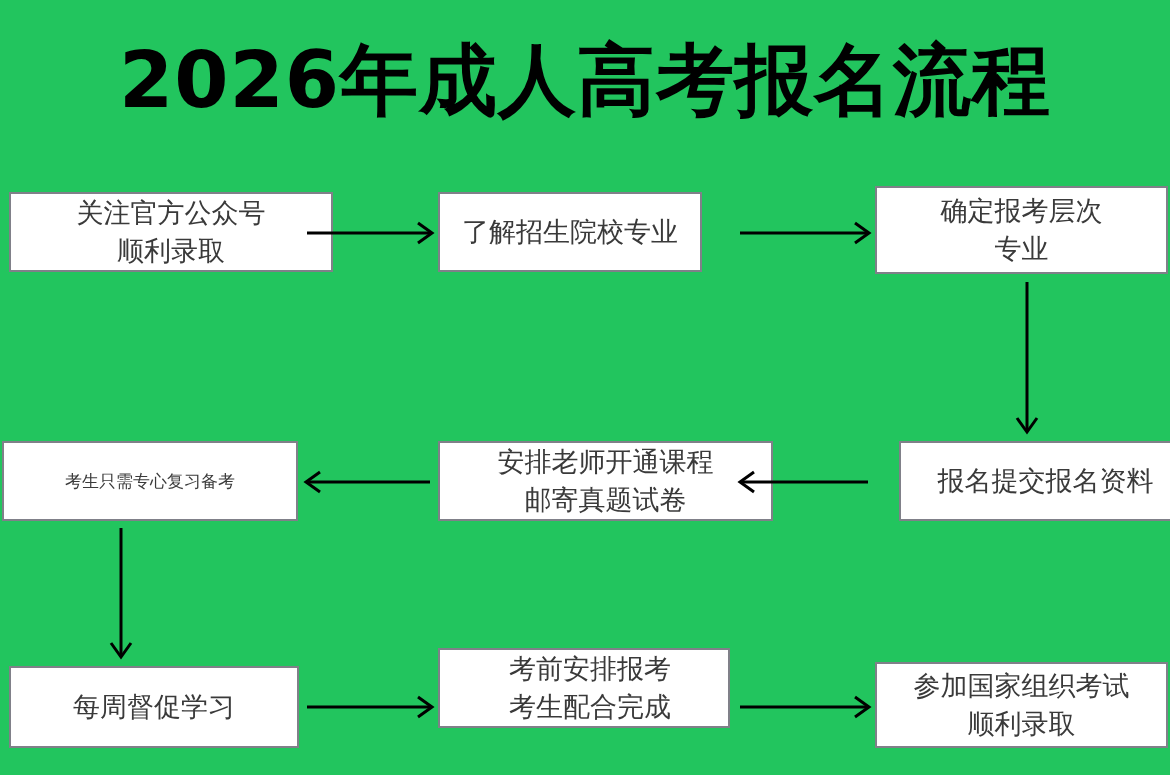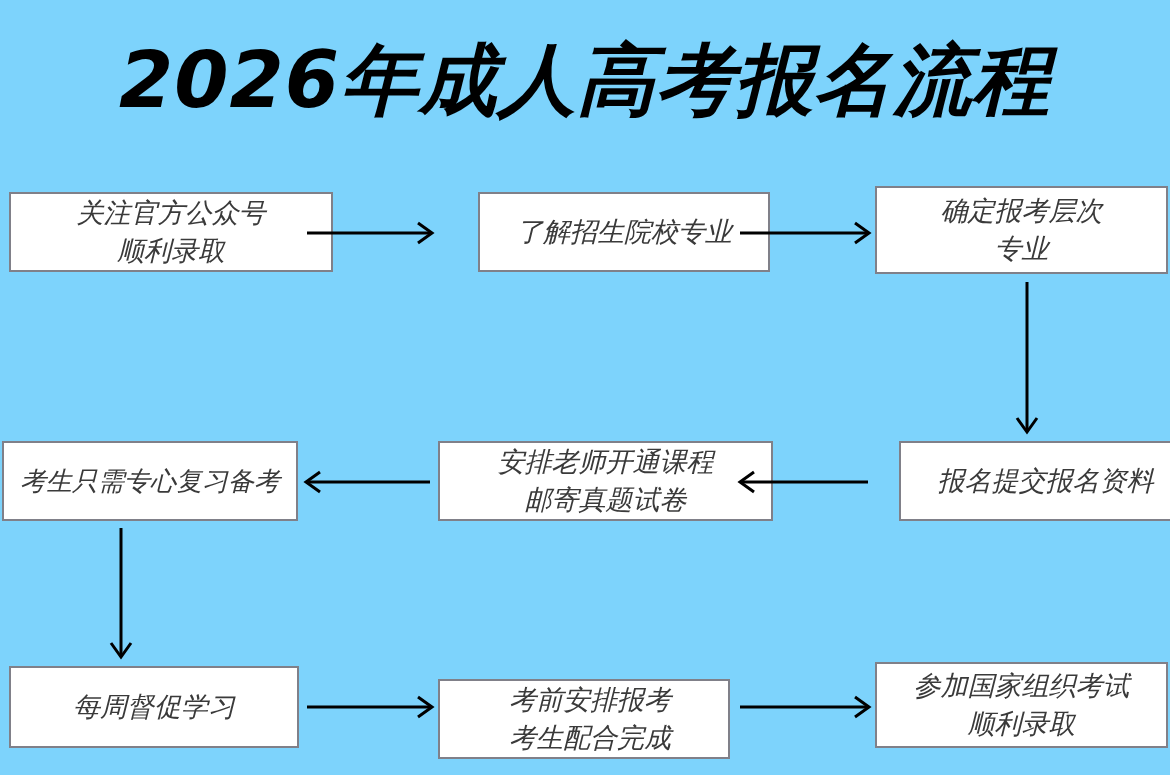--- a/index.html
+++ b/index.html
@@ -8,23 +8,22 @@
     padding: 0;
     background: #ffffff;
   }
   body {
     font-family: "DejaVu Sans", "Liberation Sans", sans-serif;
   }
   #flow-page {
     position: relative;
     width: 1170px;
     height: 775px;
-    background: #7dd3fc;
+    background: #22c55e;
     overflow: hidden;
-    font-style: italic;
   }
 
   
   #page-title {
     position: absolute;
     left: 0;
     top: 34px;
     width: 1170px;
     text-align: center;
     font-size: 78px;
@@ -50,32 +49,32 @@
     font-size: 27px;
     line-height: 38px;
     font-family: "DejaVu Sans", "Liberation Sans", sans-serif;
     text-align: center;
     white-space: nowrap;
   }
   .flow-box .line {
     display: block;
   }
   .flow-box.tight {
-    font-size: 26px;
+    font-size: 17px;
   }
 
   
   #box-1 { left: 9px;   top: 192px; width: 324px; height: 80px; }
-  #box-2 { left: 438px; top: 192px; width: 292px; height: 80px; margin-left: 40px; }
+  #box-2 { left: 438px; top: 192px; width: 264px; height: 80px; }
   #box-3 { left: 875px; top: 186px; width: 293px; height: 88px; text-align: center; }
   #box-4 { left: 875px; top: 441px; width: 293px; height: 80px; margin-left: 24px; }
   #box-5 { left: 438px; top: 441px; width: 335px; height: 80px; }
   #box-6 { left: 2px;   top: 441px; width: 296px; height: 80px; }
   #box-7 { left: 9px;   top: 666px; width: 290px; height: 82px; }
-  #box-8 { left: 438px; top: 679px; width: 292px; height: 80px; padding-left: 12px; }
+  #box-8 { left: 438px; top: 648px; width: 292px; height: 80px; padding-left: 12px; }
   #box-9 { left: 875px; top: 662px; width: 293px; height: 86px; }
 
   
   #arrow-layer {
     position: absolute;
     left: 0;
     top: 0;
     width: 1170px;
     height: 775px;
     pointer-events: none;

